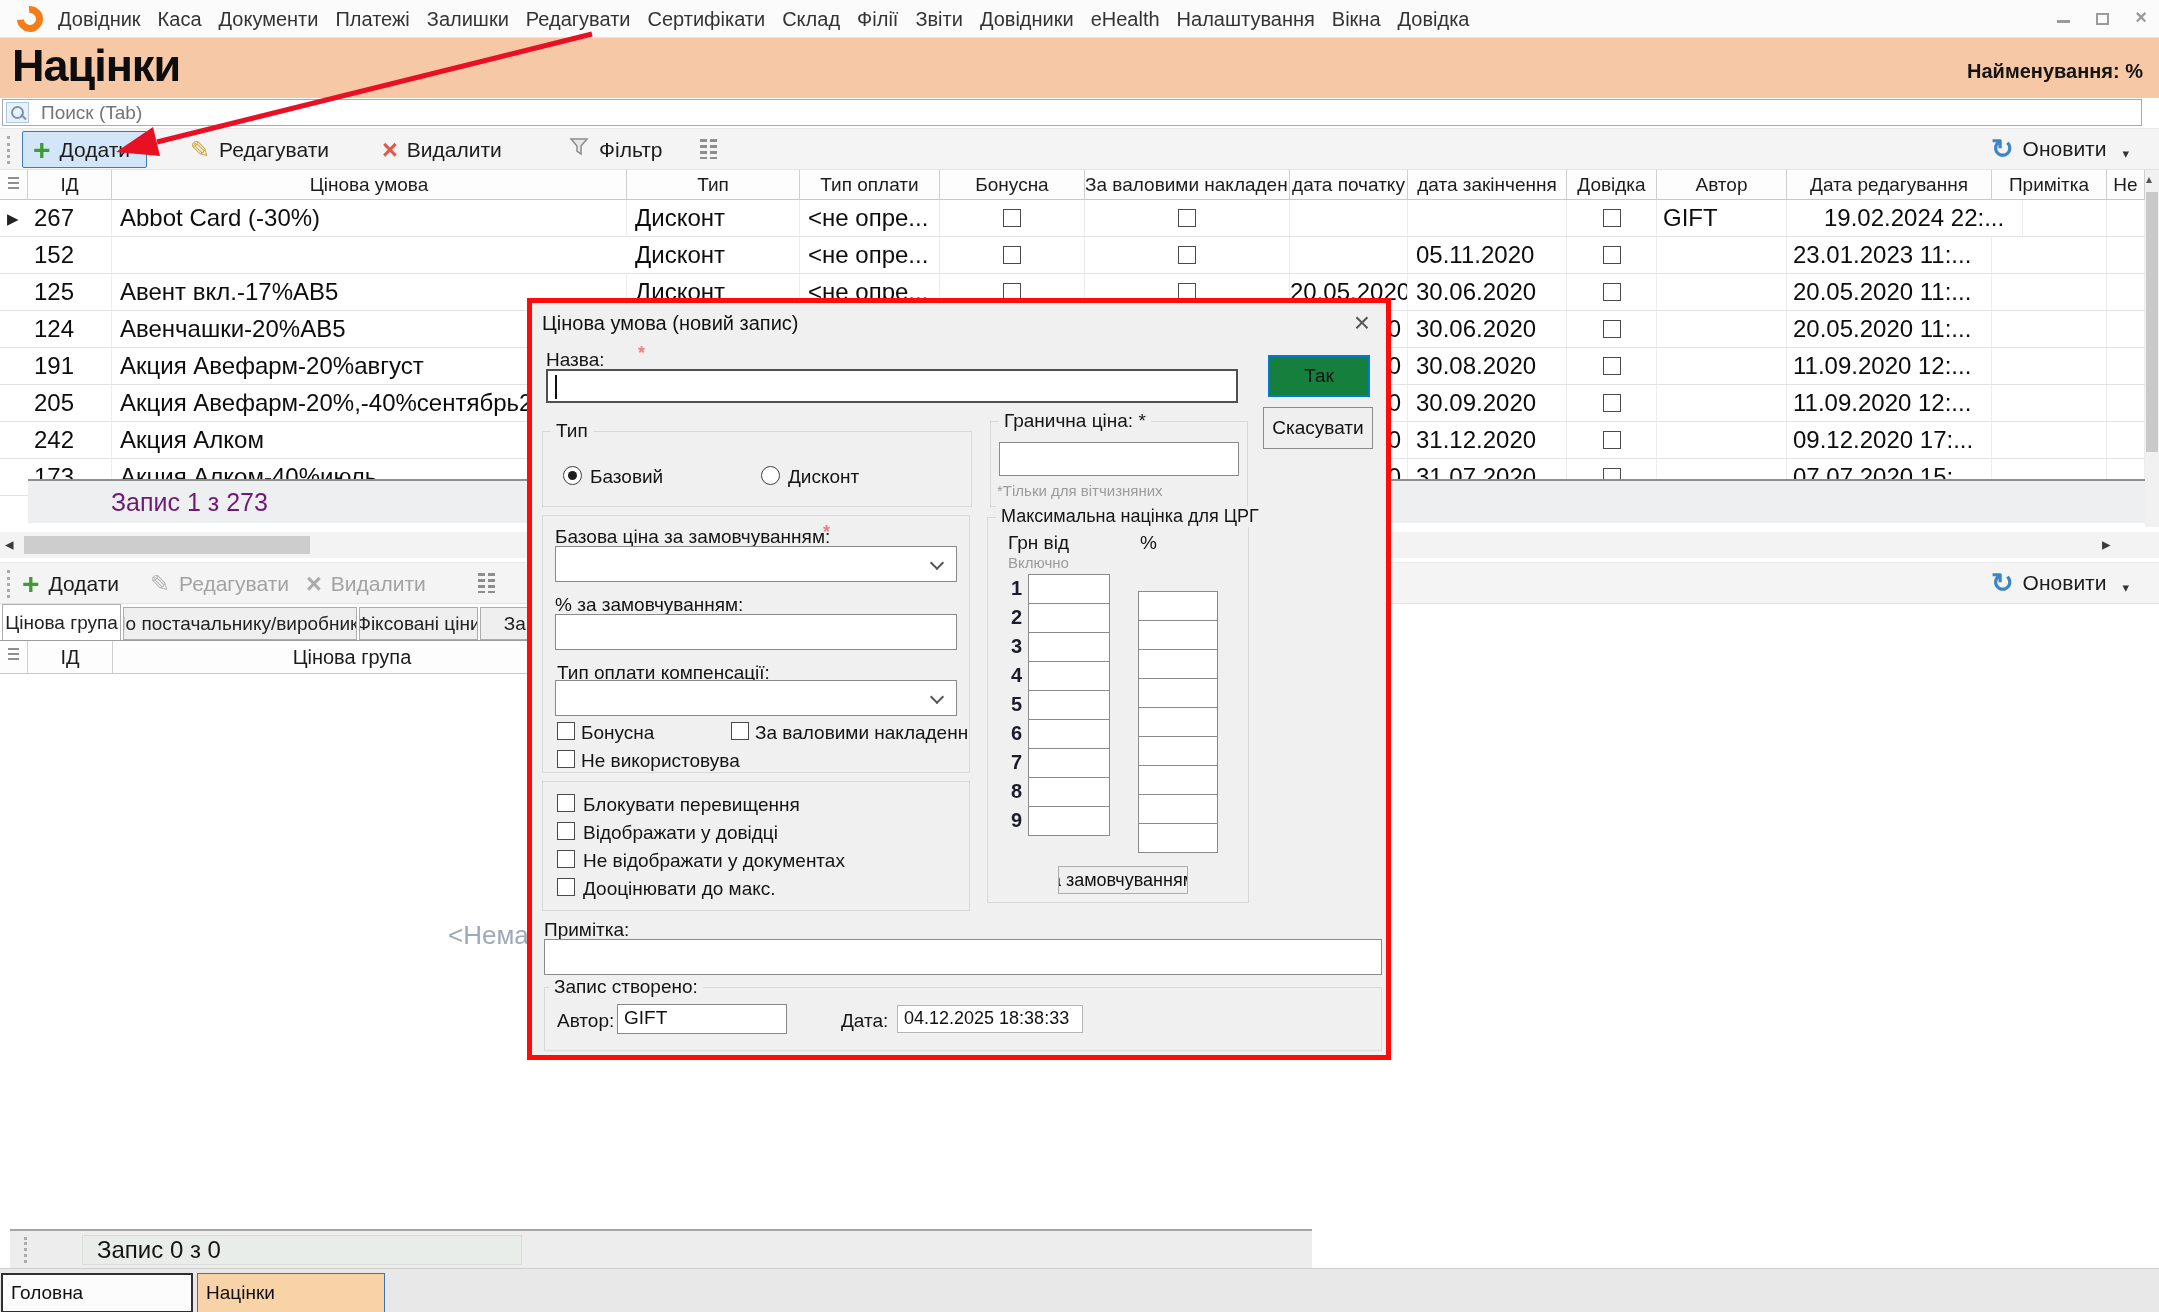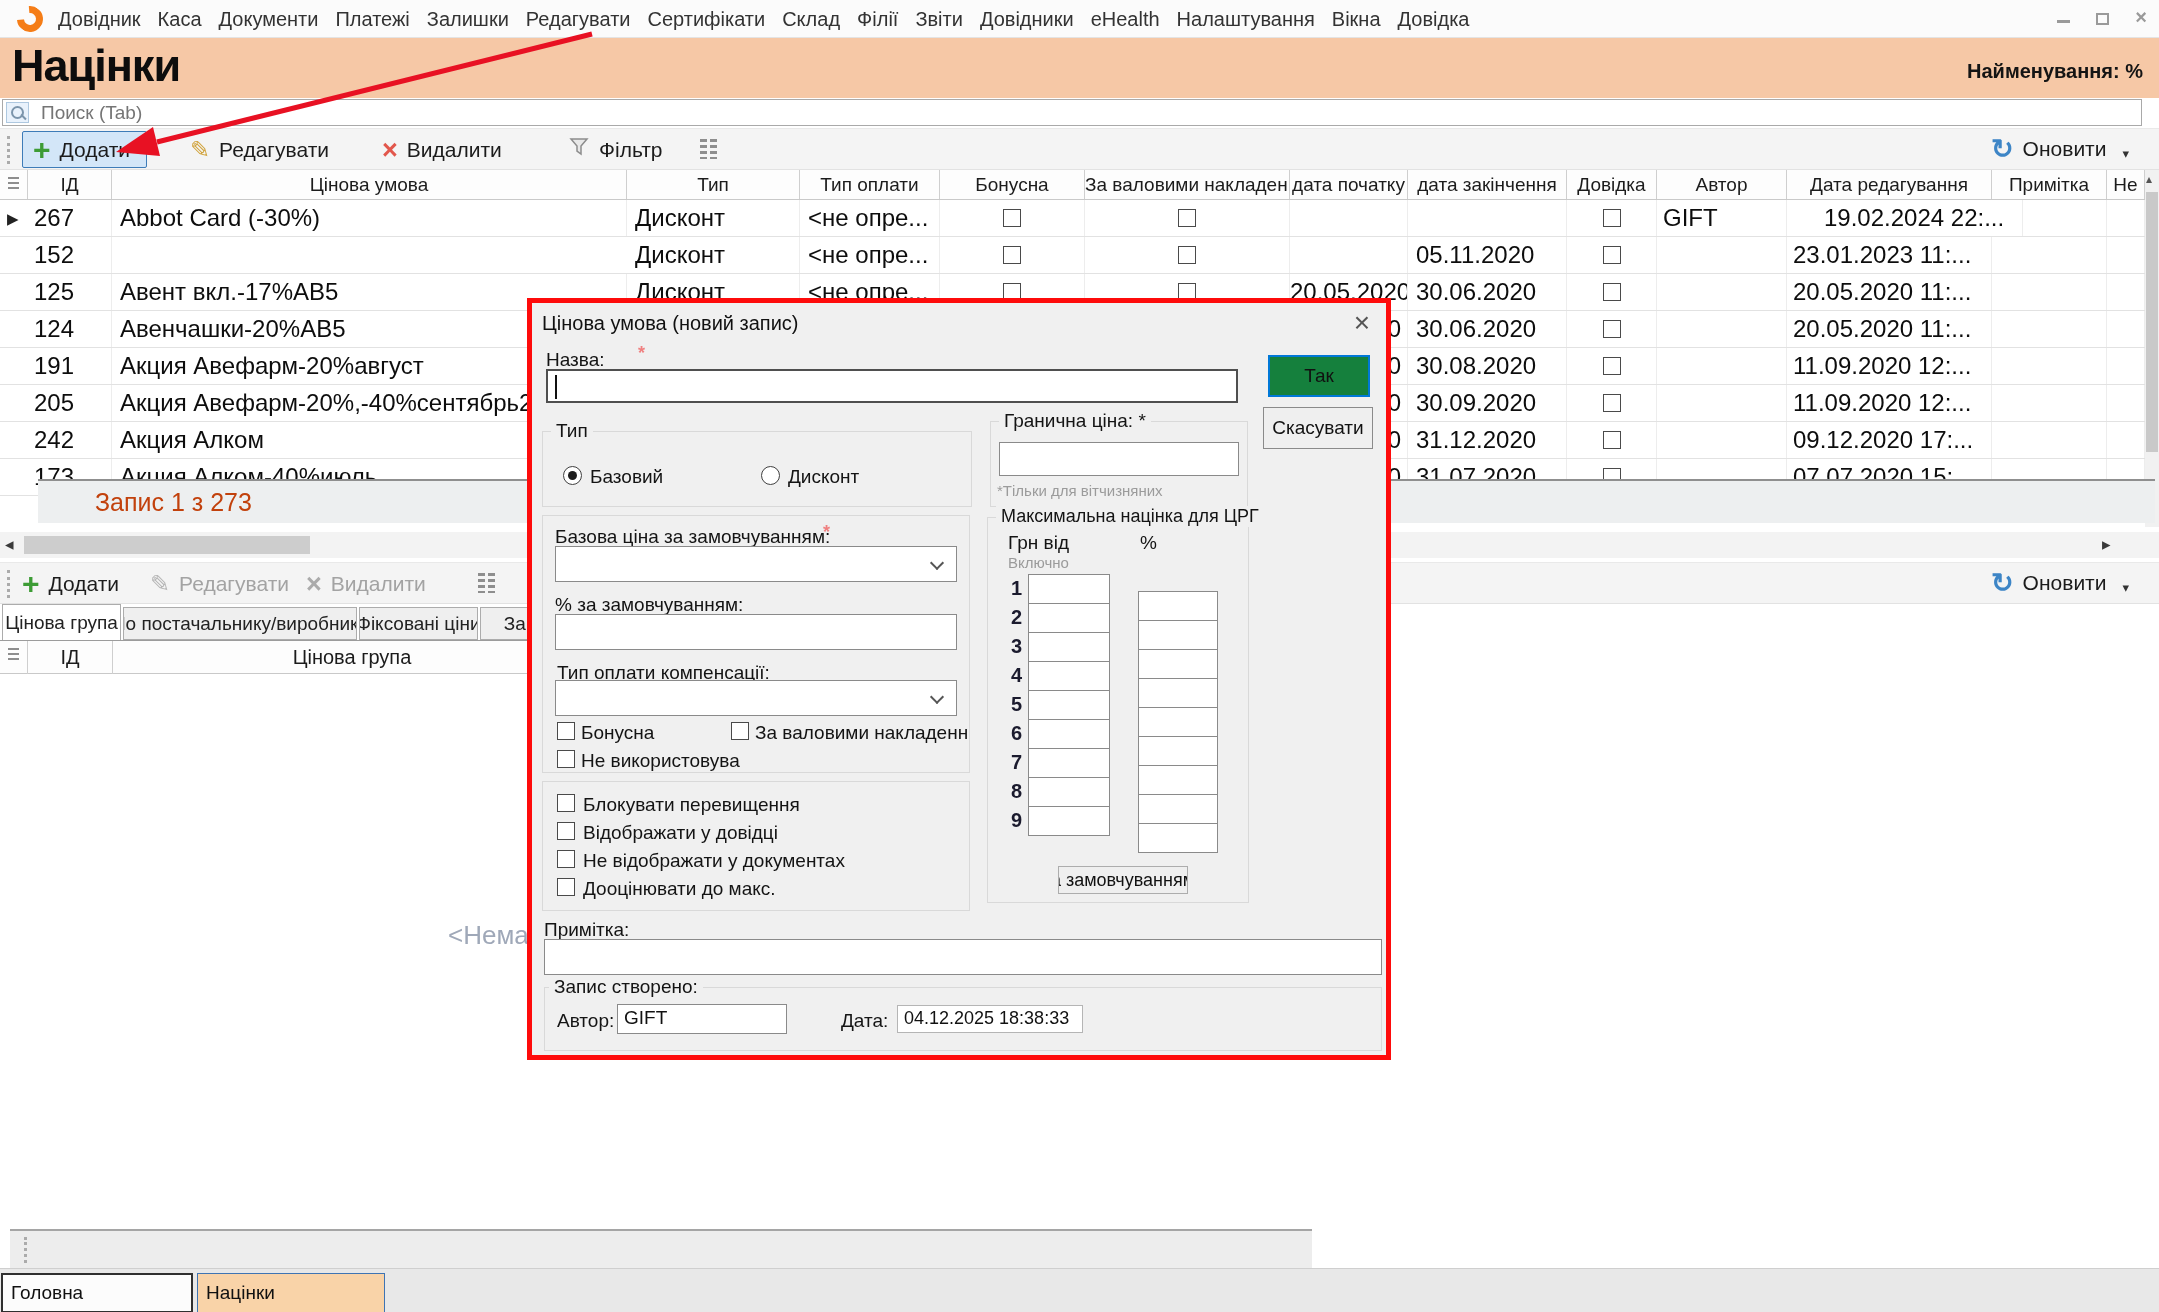--- a/index.html
+++ b/index.html
@@ -52,21 +52,21 @@
 .hgrip{position:absolute;left:0;top:0;width:28px;height:29px;border-right:1px solid #CFCFCF}
 .hgrip i{position:absolute;left:8px;top:7px;width:11px;height:15px;background:repeating-linear-gradient(#8E8E8E 0 2px,transparent 2px 5px)}
 #g1-body{position:absolute;left:0;top:200px;width:2145px;height:296px;overflow:hidden;z-index:1}
 .g1-row{position:absolute;left:0;width:2145px;height:37px;background:#fff;border-bottom:1px solid #E2E2E2}
 .g1-td{position:absolute;top:0;height:36px;line-height:36px;font-size:24px;color:#0d0d0d;border-right:1px solid #EDEDED;overflow:hidden;white-space:nowrap}
 .ckc{display:flex;align-items:center;justify-content:center}
 .tr{text-align:right}
 .gline{position:absolute;left:28px;top:0;height:296px;border-left:1px solid #E8E8E8}
 .rowmark{position:absolute;left:7px;top:0;height:37px;line-height:37px;font-size:15px;color:#222}
 .cb{width:18px;height:18px;border:1px solid #4A4A4A;background:#fff}
-#g1-status{position:absolute;left:38px;top:479px;width:2117px;height:44px;background:#EDEFF0;border-top:2px solid #8F8F8F;display:flex;align-items:center;padding-left:57px;font-size:25px;color:#c2410c;z-index:6}
+#g1-status{position:absolute;left:28px;top:479px;width:2117px;height:44px;background:#EDEFF0;border-top:2px solid #8F8F8F;display:flex;align-items:center;padding-left:83px;font-size:25px;color:#701a75;z-index:6}
 #vscroll1{position:absolute;left:2145px;top:170px;width:14px;height:357px;background:#F1F1F1;z-index:3}
 #vscroll1 .up{position:absolute;left:1px;top:2px;font-size:12px;color:#555}
 #vscroll1 .thumb{position:absolute;left:1px;top:22px;width:12px;height:260px;background:#C9C9C9}
 
 
 #hscroll{position:absolute;left:0;top:532px;width:2159px;height:26px;background:#F3F3F3}
 #hscroll .lbt{position:absolute;left:5px;top:2px;font-size:17px;color:#3a3a3a}
 #hscroll .rbt{position:absolute;left:2102px;top:2px;font-size:17px;color:#3a3a3a}
 #hscroll .thumb{position:absolute;left:24px;top:4px;width:286px;height:18px;background:#CDCDCD}
 
@@ -424,20 +424,21 @@
     <span class="hgrip" style="height:33px">
         <i></i>
       </span>
   <div class="g2-th" style="left: 28px; width: 85px;">ІД</div>
       <div class="g2-th" style="left: 113px; width: 479px;">Цінова група</div>
     </div>
   <div id="g2-empty">&lt;Немає даних для відображення&gt;</div>
 
   <div id="status2">
     <span class="sgrip"></span>
+    <div class="inner">Запис 0 з 0</div>
   </div>
 
   <div id="wtabs">
       <div class="wtab plain">Головна</div>
       <div class="wtab act">Націнки</div>
     </div>
 
   <div id="dialog">
     <div id="dlg-title">Цінова умова (новий запис)</div>
     <div id="dlg-close">×</div>

